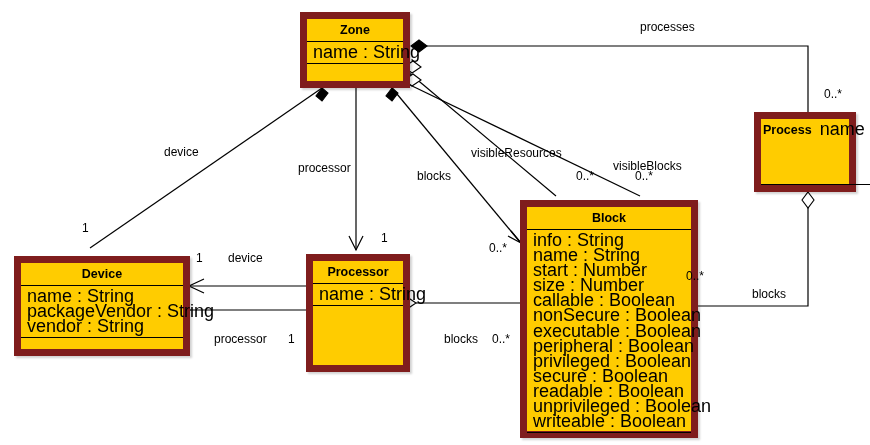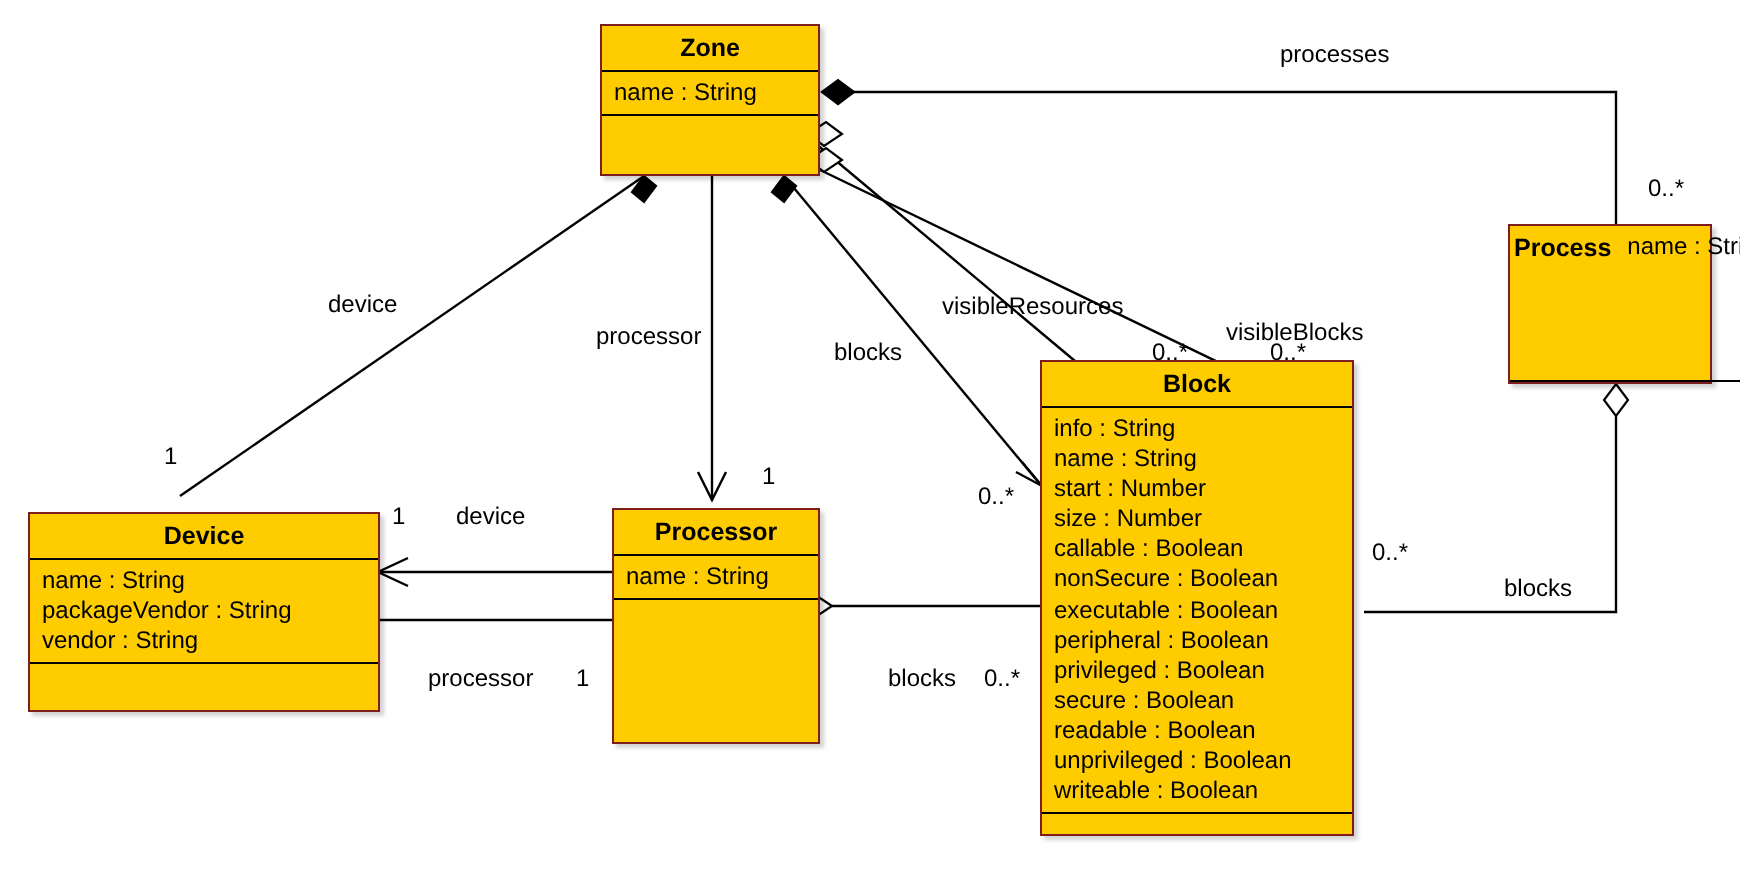--- a/index.html
+++ b/index.html
@@ -19,39 +19,39 @@
     position: absolute;
     left: 0;
     top: 0;
     width: 870px;
     height: 445px;
     pointer-events: none;
   }
   .umlclass {
     position: absolute;
     background: #ffcc00;
-    border: 1px solid #7f1d1d;
+    border: 7px solid #7f1d1d;
     box-sizing: border-box;
     box-shadow: 2px 2px 2px rgba(0,0,0,0.18);
   }
   .cls-name {
     text-align: center;
     font-weight: bold;
     font-size: 12.5px;
     color: #000000;
     padding: 4px 2px 4px 2px;
     border-bottom: 1px solid #000000;
     line-height: 14px;
   }
   .cls-attrs {
     border-bottom: 1px solid #000000;
     padding: 3px 0 3px 6px;
   }
   .cls-attrs div {
-    font-size: 12px;
+    font-size: 18px;
     color: #000000;
     line-height: 15.1px;
     white-space: nowrap;
   }
   .cls-ops {
     flex: 1 1 auto;
   }
   .edge-label {
     position: absolute;
     font-size: 12px;
@@ -145,21 +145,21 @@
   </div>
 
   <div class="umlclass" style="left:754px; top:112px; width:102px; height:80px; display:flex; flex-direction:row;">
     <div class="cls-name">Process</div>
     <div class="cls-attrs">
       <div>name : String</div>
     </div>
     <div class="cls-ops"></div>
   </div>
 
-  <div class="umlclass" style="left:520px; top:180px; width:157px; height:238px; display:flex; flex-direction:column;">
+  <div class="umlclass" style="left:520px; top:200px; width:178px; height:238px; display:flex; flex-direction:column;">
     <div class="cls-name">Block</div>
     <div class="cls-attrs">
       <div>info : String</div>
       <div>name : String</div>
       <div>start : Number</div>
       <div>size : Number</div>
       <div>callable : Boolean</div>
       <div>nonSecure : Boolean</div>
       <div>executable : Boolean</div>
       <div>peripheral : Boolean</div>

